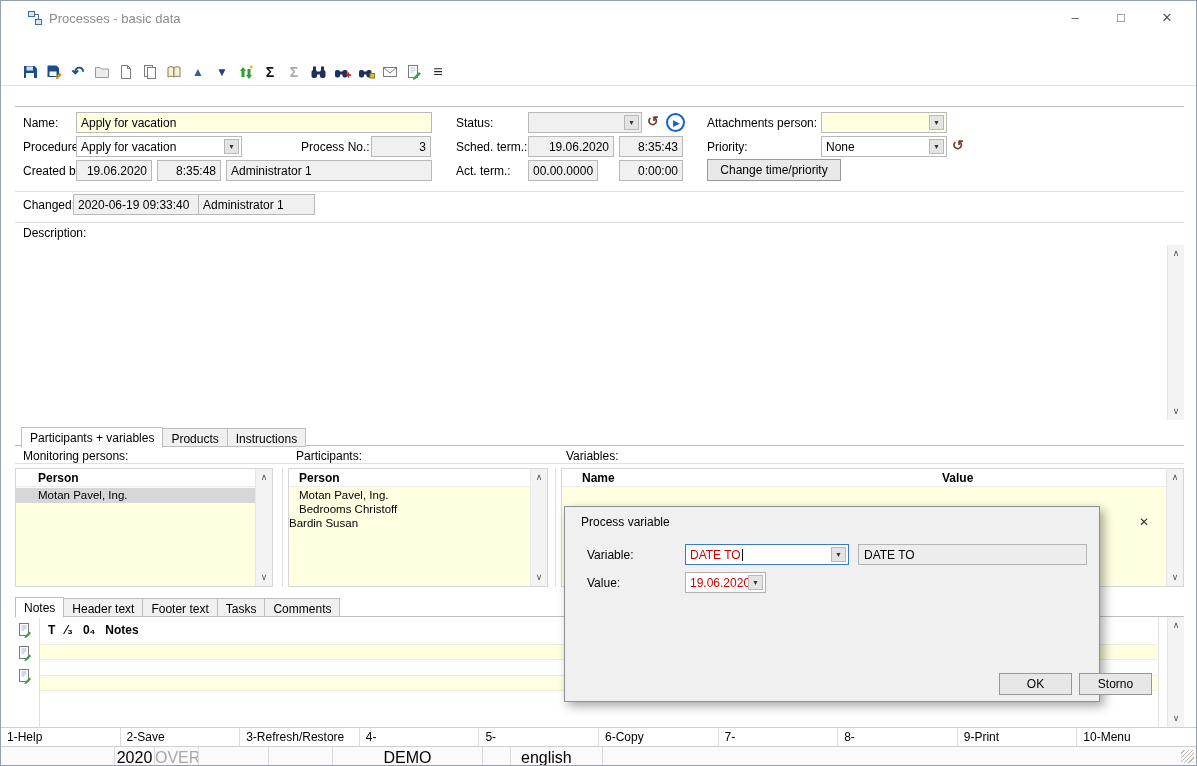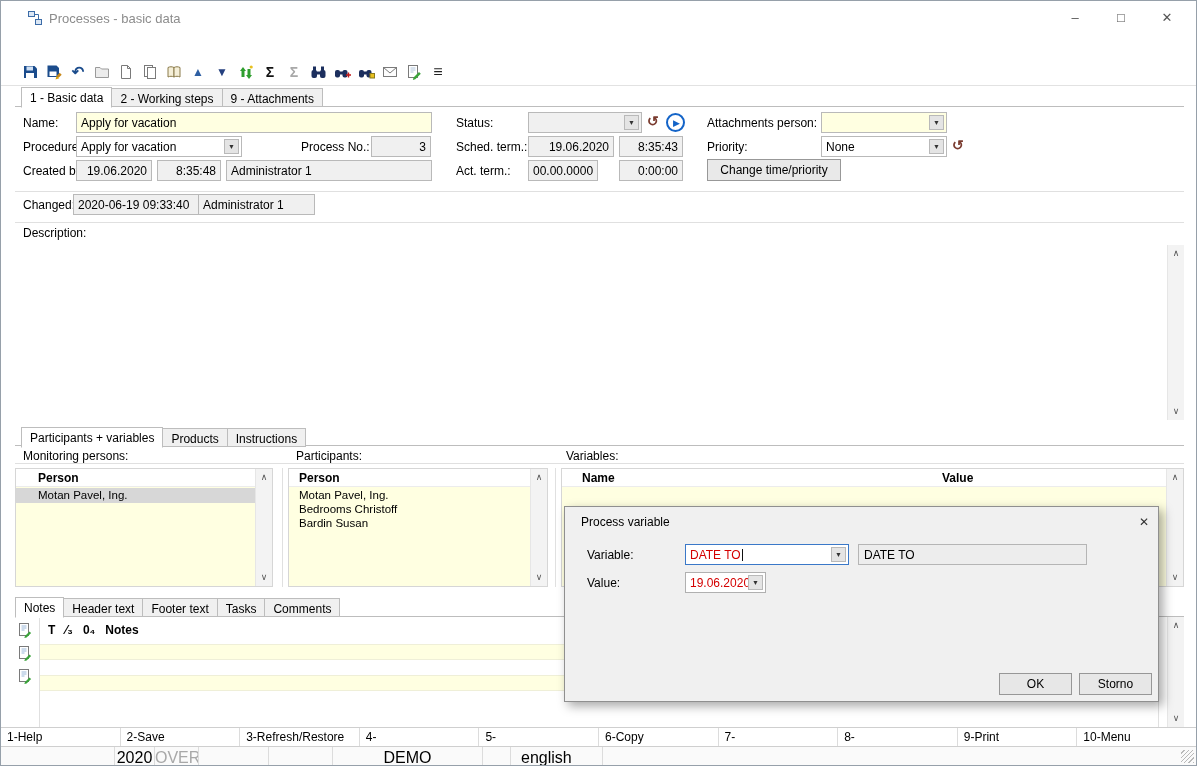--- a/index.html
+++ b/index.html
@@ -36,21 +36,21 @@
   
   .vsb{position:absolute;width:17px;background:#f3f3f3;border-left:1px solid #e6e6e6;}
   .vup,.vdn{position:absolute;left:0;width:100%;height:15px;font-size:9px;color:#555;text-align:center;line-height:15px;}
   .vup{top:1px;} .vdn{bottom:1px;}
   
   .pnl{position:absolute;background:#ffffe1;border:1px solid #d6d6d6;}
   .phdr{position:absolute;left:0;right:0;top:0;height:18px;background:#fff;border-bottom:1px solid #ececec;font-weight:bold;font-size:12px;padding-top:2px;}
   .prow{position:absolute;left:0;right:17px;height:14px;font-size:11.5px;padding-top:1px;white-space:nowrap;overflow:hidden;}
   .sel{background:#d7d7d7;height:15px;}
   
-  .dlg{position:absolute;left:563px;top:505px;width:595px;height:196px;background:#f0f0f0;border:1px solid #8f8f8f;box-shadow:4px 4px 10px rgba(0,0,0,.35);z-index:20;}
+  .dlg{position:absolute;left:563px;top:505px;width:536px;height:196px;background:#f0f0f0;border:1px solid #8f8f8f;box-shadow:4px 4px 10px rgba(0,0,0,.35);z-index:20;}
   .dcombo{position:absolute;height:21px;background:#fff;border:1px solid #b0b0b0;}
   .dcombo .ctext{display:block;padding:3px 20px 0 4px;white-space:nowrap;overflow:hidden;}
   .focus{border-color:#3a78c8;}
   .red{color:#d40000;}
   .caret{display:inline-block;width:1px;height:12px;background:#111;margin-left:1px;vertical-align:-2px;}
   .ddisp{position:absolute;height:21px;background:#ededed;border:1px solid #b5b5b5;font-size:12px;padding:3px 5px 0;white-space:nowrap;overflow:hidden;}
   .dbtn{position:absolute;width:73px;height:22px;background:#e7e7e7;border:1px solid #979797;font-size:12px;text-align:center;padding-top:3px;}
   .dclose{position:absolute;width:18px;height:18px;text-align:center;line-height:18px;color:#333;font-size:12px;}
   
   .fbar{position:absolute;left:0;right:0;top:726px;height:19px;border-top:1px solid #cfcfcf;display:flex;background:#fff;}
@@ -178,25 +178,20 @@
         <svg width="16" height="16" viewBox="0 0 16 16">
           <rect x="2.5" y="1.5" width="9" height="12" fill="#fff" stroke="#7a7a7a"></rect>
           <path d="M4.5 4h5M4.5 6h5M4.5 8h3" stroke="#b0c4da"></path>
           <path d="M7.5 13.5l5.5-5.5 1.8 1.8-5.5 5.5-2.4.6z" fill="#3aa33a"></path>
         </svg>
       </span>
     <span class="tbi g" style="font-size:16px;color:#222;">≡</span>
   </div>
 
   <div class="tline" style="left:14px;top:105px;width:1169px;"></div>
-  <div class="tstrip" style="left:20px;top:85px;height:21px;">
-    <span class="tab act">1 - Basic data</span>
-    <span class="tab">2 - Working steps</span>
-    <span class="tab">9 - Attachments</span>
-  </div>
 
   <span class="lb" style="left:22px;top:115px;">Name:</span>
   <div class="fld yel" style="left:75px;top:111px;width:356px;">Apply for vacation</div>
   <span class="lb" style="left:455px;top:115px;">Status:</span>
   <div class="fld combo" style="left:527px;top:111px;width:114px;">
     <span class="ctext"></span>
     <span class="carr">▼</span>
   </div>
   <span class="reset" style="left:646px;top:112px;">↺</span>
   <div class="play">
@@ -268,21 +263,21 @@
       <span class="vup">∧</span>
       <span class="vdn">∨</span>
     </div>
   </div>
   <div class="vl" style="left:281px;top:467px;height:119px;"></div>
 
   <div class="pnl" style="left:287px;top:467px;width:260px;height:119px;">
     <div class="phdr" style="padding-left:10px;">Person</div>
     <div class="prow" style="top:19px;padding-left:10px;">Motan Pavel, Ing.</div>
     <div class="prow" style="top:33px;padding-left:10px;">Bedrooms Christoff</div>
-    <div class="prow" style="top:47px;padding-left:10px;">Bardin Susan</div>
+    <div class="prow" style="top:47px;">Bardin Susan</div>
     <div class="vsb" style="right:0;top:0;height:117px;left:auto;">
       <span class="vup">∧</span>
       <span class="vdn">∨</span>
     </div>
   </div>
   <div class="vl" style="left:554px;top:467px;height:119px;"></div>
 
   <div class="pnl" style="left:560px;top:467px;width:623px;height:119px;">
     <div class="phdr">
       <span style="position:absolute;left:20px;">Name</span>

